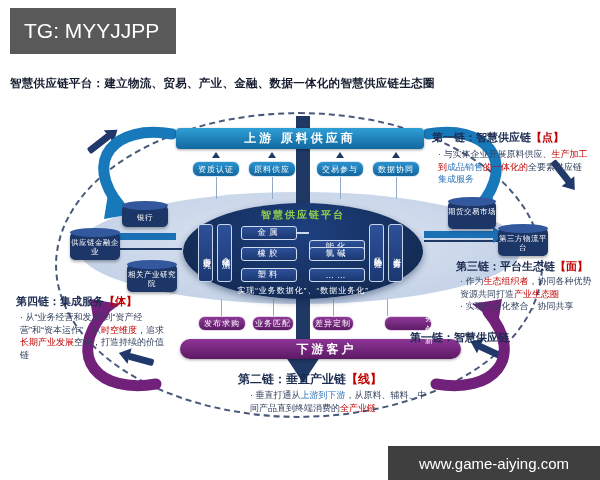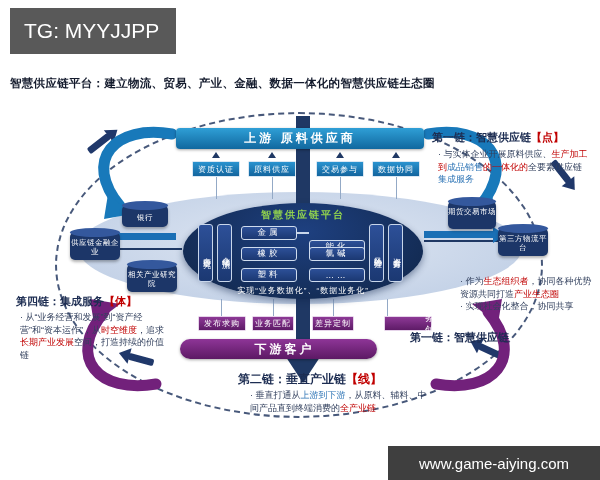--- a/index.html
+++ b/index.html
@@ -26,27 +26,27 @@
   .vbar.bottom { top:290px; height:63px; }
   .down-arrow { position:absolute; left:284px; top:354px; width:0; height:0; z-index:4;
                 border-left:19px solid transparent; border-right:19px solid transparent;
                 border-top:29px solid #1f3864; }
 
   
   .banner-top { position:absolute; left:176px; top:128px; width:248px; height:21px; z-index:4;
                 background:linear-gradient(#2f9fd6,#11689f); border-radius:4px; color:#fff; font-weight:bold;
                 font-size:12px; display:flex; align-items:center; justify-content:center; letter-spacing:3px;
                 box-shadow:0 1px 3px rgba(0,0,0,.35); }
-  .banner-bottom { position:absolute; left:180px; top:339px; width:197px; height:20px; z-index:4;
+  .banner-bottom { position:absolute; left:180px; top:339px; width:281px; height:20px; z-index:4;
                    background:linear-gradient(#8e3597,#5c1964); border-radius:10px; color:#fff; font-weight:bold;
                    font-size:12px; display:flex; align-items:center; justify-content:center; letter-spacing:3px;
                    box-shadow:0 1px 3px rgba(0,0,0,.35);padding-left:12px; }
 
   
-  .sbox { position:absolute; height:16px; width:48px; border-radius:1px; color:#fff; font-size:8px;
+  .sbox { position:absolute; height:16px; width:48px; border-radius:7px; color:#fff; font-size:8px;
           display:flex; align-items:center; justify-content:center; letter-spacing:1px; z-index:5;
           border:1px solid #d9e7f3; }
   .sbox.blue { background:linear-gradient(#2a93cf,#13659e); top:161px; }
   .sbox.purple { background:linear-gradient(#8d3996,#5e1b67); top:316px; height:15px; border-color:#e6d4ea; }
 
   .tri-up { position:absolute; top:152px; width:0; height:0; z-index:3;
             border-left:4px solid transparent; border-right:4px solid transparent;
             border-bottom:6px solid #1f3864; }
   .stem { position:absolute; width:1px; background:#93a9c6; z-index:2; }
 
@@ -200,20 +200,23 @@
   <div class="hline" style="left:116px; top:248px; width:66px;"></div>
   <div class="hline" style="left:424px; top:240px; width:74px;"></div>
 
   <div class="ann-title" style="left:432px; top:130px;">
     <span>第一链：智慧供应链</span><span class="bracket">【点】</span>
   </div>
   <div class="ann-body bullet" style="left:438px; top:148px; width:152px;">
     <span>与实体企业开展原料供应、</span><span class="red">生产加工到</span><span class="blu">成品销售</span><span class="red">的一体化的</span><span>全要素供应链</span><span class="blu">集成服务</span>
   </div>
 
+  <div class="ann-title" style="left:456px; top:259px;">
+    <span>第三链：平台生态链</span><span class="bracket">【面】</span>
+  </div>
   <div class="ann-body" style="left:460px; top:275px; width:138px;">
     <div class="bullet">
       <span>作为</span><span class="red">生态组织者</span><span>，协同各种优势资源共同打造</span><span class="red">产业生态圈</span>
     </div>
     <div class="bullet">实现社会化整合，协同共享</div>
   </div>
 
   <div class="ann-title" style="left:410px; top:330px;">
     <span>第一链：智慧供应链</span>
   </div>

